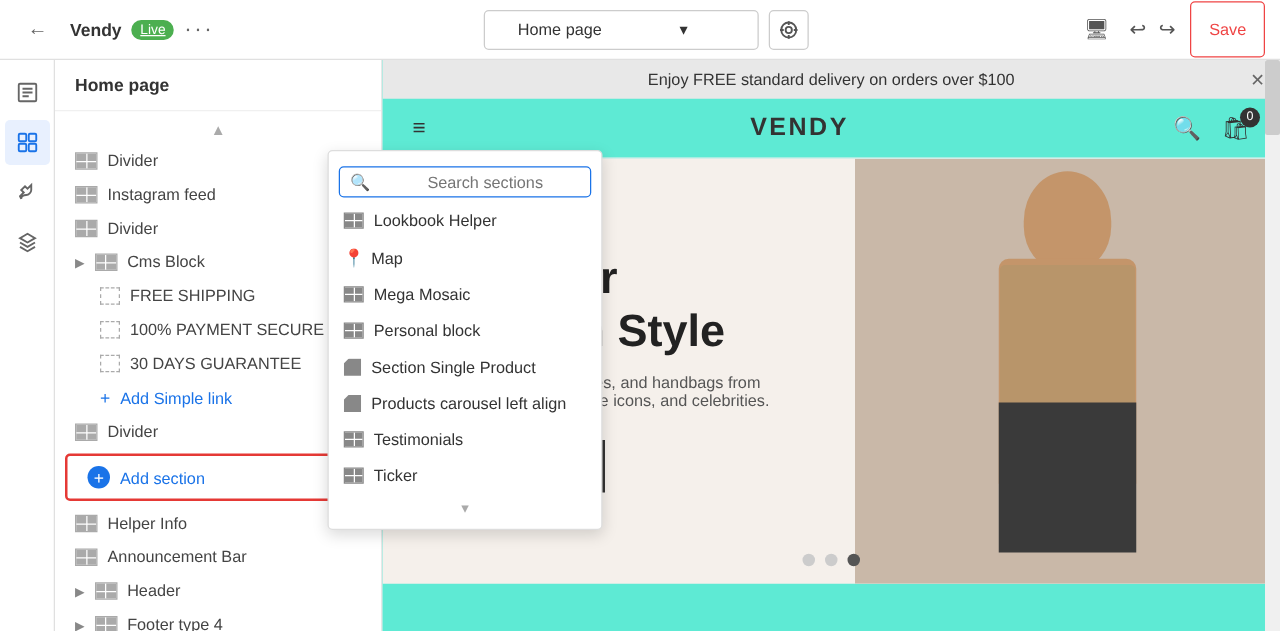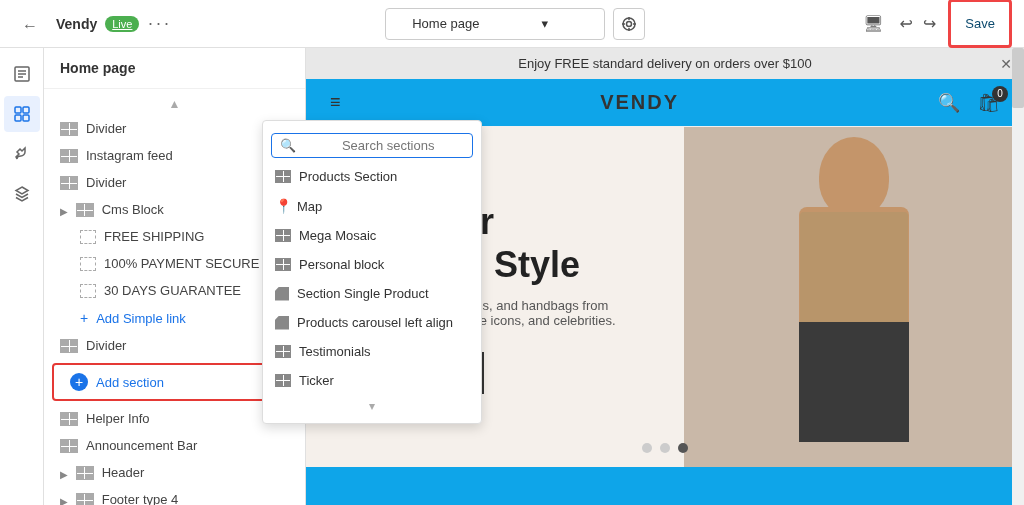--- a/index.html
+++ b/index.html
@@ -18,22 +18,22 @@
     .toolbar-page-select {
       display: flex; align-items: center; border: 1px solid #ccc; border-radius: 4px;
       padding: 4px 10px; font-size: 13px; color: #333; background: #fff;
       min-width: 220px; justify-content: space-between; cursor: pointer;
     }
     .toolbar-page-select span { flex: 1; text-align: center; }
     .toolbar-right { display: flex; align-items: center; gap: 8px; }
     .toolbar-icon-btn { background: none; border: none; cursor: pointer; color: #555; font-size: 16px; padding: 4px; }
     .toolbar-undo-redo { display: flex; gap: 2px; }
     .toolbar-save-btn {
-      background: #fff; border: 3px solid #ef4444; border-radius: 4px;
-      padding: 14px 14px; font-size: 13px; cursor: pointer; color: #0c4a6e;
+      background: #fff; border: 1px solid #ef4444; border-radius: 4px;
+      padding: 14px 14px; font-size: 13px; cursor: pointer; color: #ef4444;
     }
 
     
     .main-layout { display: flex; height: 457px; }
 
     
     .icon-sidebar {
       width: 44px; background: #fff; border-right: 1px solid #e0e0e0;
       display: flex; flex-direction: column; align-items: center; padding: 8px 0; gap: 4px;
     }
@@ -96,21 +96,21 @@
     }
     .dropdown-item.highlighted { border: 2px solid #e53935; border-radius: 4px; margin: 0 4px; padding: 5px 8px; }
     .di-icon { width: 16px; height: 13px; border: 1px solid #888; display: grid; grid-template-columns: 1fr 1fr; gap: 1px; flex-shrink: 0; }
     .di-icon div { background: #888; }
     .di-map-icon { width: 14px; height: 16px; color: #888; font-size: 14px; flex-shrink: 0; }
     .di-tag-icon { width: 14px; height: 14px; background: #888; clip-path: polygon(0 30%, 30% 0, 100% 0, 100% 100%, 0 100%); flex-shrink: 0; }
     .dropdown-scroll-arrow { text-align: center; padding: 4px; color: #aaa; font-size: 12px; }
 
     
     .preview-area {
-      flex: 1; background: #0ea5e9; overflow: hidden; position: relative;
+      flex: 1; background: #5eead4; overflow: hidden; position: relative;
     }
     
     .preview-scrollbar {
       position: absolute; right: 0; top: 0; bottom: 0; width: 12px;
       background: #f0f0f0;
     }
     .preview-scrollbar-thumb {
       position: absolute; top: 0; width: 12px; height: 60px; background: #ccc; border-radius: 2px;
     }
 
@@ -369,21 +369,21 @@
       <input type="text" placeholder="Search sections" style="">
     </div>
     <div class="dropdown-items">
       <div class="dropdown-item">
         <div class="di-icon">
             <div></div>
             <div></div>
             <div></div>
             <div></div>
           </div>
-        <span>Products Section</span>
+        <span>Lookbook Helper</span>
       </div>
       <div class="dropdown-item">
         <span class="di-map-icon">📍</span>
         <span>Map</span>
       </div>
       <div class="dropdown-item">
         <div class="di-icon">
             <div></div>
             <div></div>
             <div></div>

